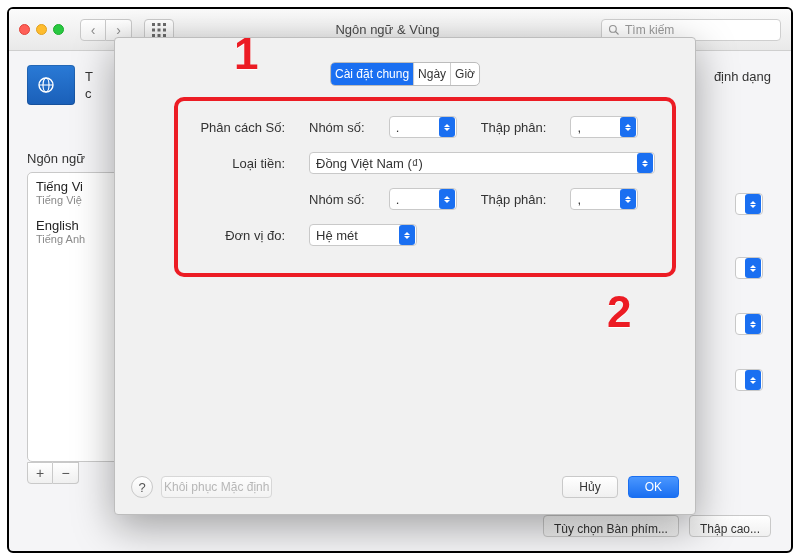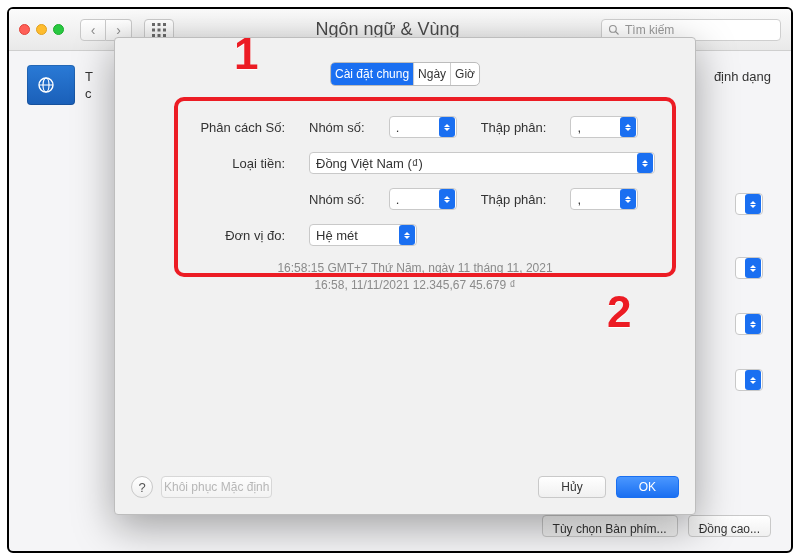--- a/index.html
+++ b/index.html
@@ -13,21 +13,21 @@
     .dot { width: 11px; height: 11px; border-radius: 50%; }
     .dot.red{background:#ff5f57;border:1px solid #e14339}
     .dot.yel{background:#febc2e;border:1px solid #e1a11e}
     .dot.grn{background:#28c840;border:1px solid #1aad2c}
     .nav { display:flex; margin-left:8px; }
     .navbtn{ width:26px;height:22px;border:1px solid #c9c9c9;background:linear-gradient(#fff,#f0f0f0);display:flex;align-items:center;justify-content:center;color:#8a8a8a;font-size:14px;}
     .navbtn:first-child{border-radius:4px 0 0 4px}
     .navbtn:last-child{border-radius:0 4px 4px 0;border-left:none}
     .gridbtn{width:30px;height:22px;border:1px solid #c9c9c9;border-radius:4px;background:linear-gradient(#fff,#f0f0f0);display:flex;align-items:center;justify-content:center;margin-left:4px;}
     .gridbtn svg{width:14px;height:14px;fill:#6b6b6b}
-    .wtitle{flex:1;text-align:center;color:#4a4a4a;font-size:18px;}
+    .wtitle{flex:1;text-align:center;color:#4a4a4a;font-size:13px;}
     .search{width:180px;height:22px;border:1px solid #cfcfcf;border-radius:4px;background:#fff;display:flex;align-items:center;padding:0 6px;gap:5px;font-size:12px;color:#9a9a9a}
     .search svg{width:12px;height:12px;fill:#9a9a9a}
 
     
     .content { position:absolute; top:42px; left:0; right:0; bottom:0; padding:14px 18px; }
     .flagrow{display:flex;align-items:center;gap:10px;margin-bottom:6px}
     .flagbox{width:48px;height:40px;border-radius:4px;background:linear-gradient(#2a7ad6,#1a5fb8);display:flex;align-items:center;justify-content:center;box-shadow:inset 0 0 0 1px rgba(0,0,0,.15)}
     .flagbox svg{width:30px;height:20px;fill:#fff;stroke:#fff}
     .flagtext div{font-size:13px;color:#333;line-height:17px}
     .defdesc{position:absolute;right:20px;top:18px;font-size:13px;color:#333}
@@ -66,21 +66,21 @@
     .sel .ar{width:16px;height:20px;background:#1a6ff1;border-radius:3px;display:flex;flex-direction:column;align-items:center;justify-content:center;gap:1px;margin-right:1px}
     .sel .ar span{width:0;height:0;border-left:3px solid transparent;border-right:3px solid transparent}
     .sel .ar .u{border-bottom:3px solid #fff}
     .sel .ar .d{border-top:3px solid #fff}
 
     .examples{text-align:center;font-size:12px;color:#8a8a8a;line-height:17px;margin-top:12px}
 
     .helpbtn{position:absolute;left:16px;bottom:16px;width:22px;height:22px;border:1px solid #c9c9c9;border-radius:50%;background:linear-gradient(#fff,#f0f0f0);display:flex;align-items:center;justify-content:center;font-size:13px;color:#555}
     .restore{position:absolute;left:46px;bottom:16px;height:22px;padding:0 2px;border:1px solid #d7d7d7;border-radius:4px;background:linear-gradient(#fdfdfd,#f3f3f3);font-size:12px;color:#b7b7b7;display:flex;align-items:center}
     .sheetbtns{position:absolute;right:16px;bottom:16px;display:flex;gap:10px}
-    .sbtn{height:22px;padding:0 22px;border:1px solid #c9c9c9;border-radius:4px;background:linear-gradient(#fff,#f0f0f0);font-size:12px;color:#333;display:flex;align-items:center}
+    .sbtn{height:22px;padding:0 16px;border:1px solid #c9c9c9;border-radius:4px;background:linear-gradient(#fff,#f0f0f0);font-size:12px;color:#333;display:flex;align-items:center}
     .sbtn.primary{background:linear-gradient(#4a97ff,#1a6ff1);border-color:#1a6ff1;color:#fff}
 
     
     .anno-num{position:absolute;font-size:44px;font-weight:bold;color:#ec1c24;text-shadow:0 1px 0 #fff}
     .anno-box{position:absolute;border:4px solid #ec1c24;border-radius:10px}
   </style>
 </head>
 <body>
 
 <div class="outer">
@@ -127,20 +127,37 @@
             <line x1="3" y1="10" x2="17" y2="10" stroke="#fff" stroke-width="1.2"></line>
           </svg>
       </div>
       <div class="flagtext">
         <div>T</div>
         <div>c</div>
       </div>
     </div>
     <div class="defdesc">định dạng</div>
 
+    <div class="langbox">
+      <div class="langtitle">Ngôn ngữ</div>
+      <div class="langlist">
+        <div class="langitem">
+          <div class="l1">Tiếng Vi</div>
+          <div class="l2">Tiếng Việ</div>
+        </div>
+        <div class="langitem">
+          <div class="l1">English</div>
+          <div class="l2">Tiếng Anh</div>
+        </div>
+      </div>
+      <div class="pm">
+        <div class="pmb">+</div>
+        <div class="pmb">−</div>
+      </div>
+    </div>
 
     <div class="rs-dropdown" style="top:142px;right:28px">
         <div class="ar">
           <span class="u"></span>
           <span class="d"></span>
         </div>
       </div>
     <div class="rs-dropdown" style="top:206px;right:28px">
         <div class="ar">
           <span class="u"></span>
@@ -158,21 +175,21 @@
           <span class="u"></span>
           <span class="d"></span>
         </div>
       </div>
 
     <div class="bbtns">
       <div class="bbtn">
           <span>Tùy chọn Bàn phím...</span>
         </div>
       <div class="bbtn">
-          <span>Đồng cao...</span>
+          <span>Thập cao...</span>
         </div>
     </div>
   </div>
 
   <div class="sheet">
     <div class="seg">
       <div class="segb active">Cài đặt chung</div>
       <div class="segb">Ngày</div>
       <div class="segb">Giờ</div>
     </div>
@@ -234,24 +251,20 @@
         <div class="lbl" style="width:110px">Đơn vị đo:</div>
         <div class="sel" style="width:108px">
           <span>Hệ mét</span>
           <div class="ar">
               <span class="u"></span>
               <span class="d"></span>
             </div>
         </div>
       </div>
 
-      <div class="examples">
-        <div>16:58:15 GMT+7 Thứ Năm, ngày 11 tháng 11, 2021</div>
-        <div>16:58, 11/11/2021    12.345,67    45.679 ₫</div>
-      </div>
     </div>
 
     <div class="helpbtn">?</div>
     <div class="restore">Khôi phục Mặc định</div>
     <div class="sheetbtns">
       <div class="sbtn">Hủy</div>
       <div class="sbtn primary">OK</div>
     </div>
   </div>
 

